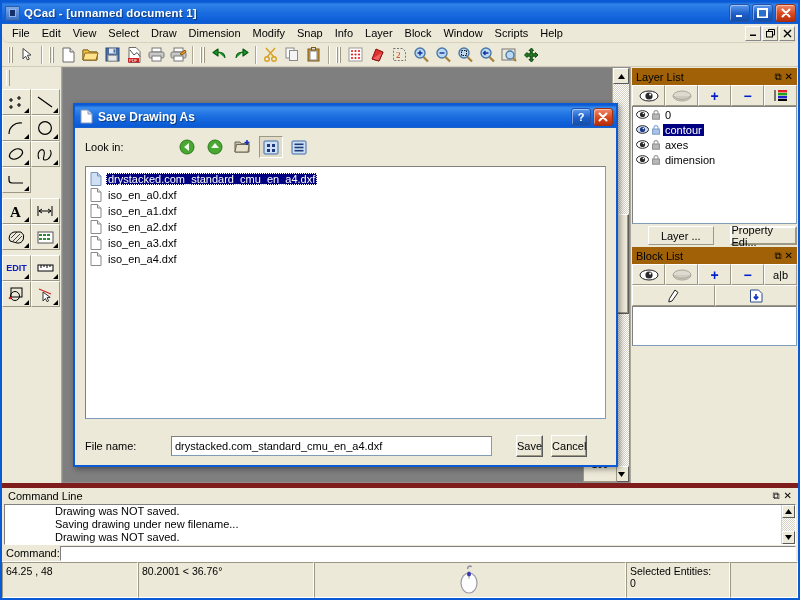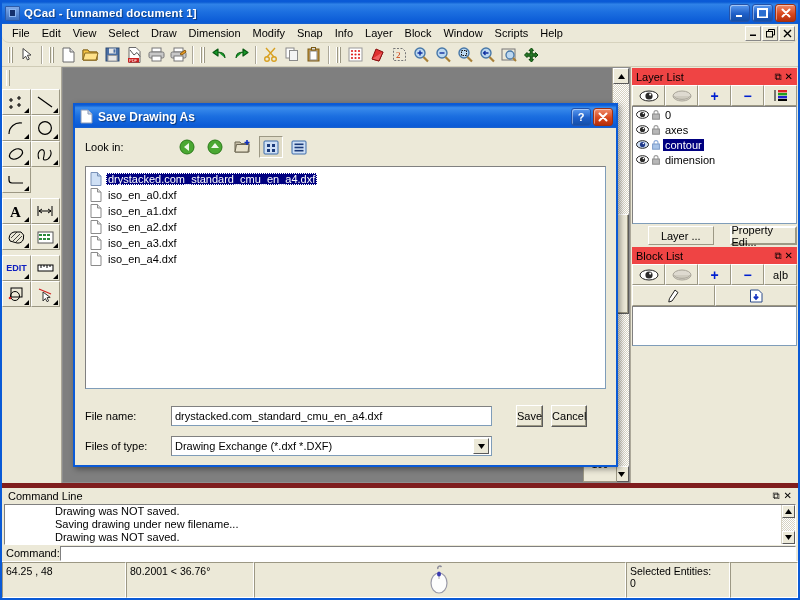--- a/index.html
+++ b/index.html
@@ -146,21 +146,21 @@
 
   
   #right-dock {
     width:168px; flex:0 0 168px; background:#ece9d8;
     border-left:1px solid #aca899;
     display:flex; flex-direction:column; padding:1px;
   }
   .dockpanel { display:flex; flex-direction:column; margin-bottom:2px; }
   .dock-title {
     height:17px; display:flex; align-items:center;
-    font-size:11px; padding-left:4px; background:#ef4444;
+    font-size:11px; padding-left:4px; background:#a16207;
   }
   .dock-title .t { flex:1; }
   .dock-title .btns { display:flex; gap:3px; padding-right:4px; }
   .dock-title .btns span { font-size:10px; line-height:10px; color:#000; }
   .dock-toolrow { display:flex; }
   .dbtn {
     flex:1; height:21px; background:#ece9d8;
     border:1px solid #fff; border-right-color:#9c9884; border-bottom-color:#9c9884;
     display:flex; align-items:center; justify-content:center;
   }
@@ -718,43 +718,43 @@
                 <ellipse cx="6.5" cy="4.5" rx="6" ry="3.8" fill="#fff" stroke="#222"></ellipse>
                 <circle cx="6.5" cy="4.5" r="2.6" fill="#2a2a2a"></circle>
                 <circle cx="7.4" cy="3.5" r=".8" fill="#fff"></circle>
               </svg>
             <svg width="8" height="10" viewBox="0 0 8 10">
                 <path d="M2 4V2.6a2 2 0 0 1 4 0V4" fill="none" stroke="#9a9a9a" stroke-width="1.1"></path>
                 <rect x="0.6" y="4" width="6.8" height="5.2" fill="#b8b8b8" stroke="#8a8a8a"></rect>
               </svg>
             <span class="layer-name">0</span>
           </div>
+          <div class="layer-row sel">
+            <svg width="13" height="9" viewBox="0 0 13 9">
+                <ellipse cx="6.5" cy="4.5" rx="6" ry="3.8" fill="#cfe0f5" stroke="#222"></ellipse>
+                <circle cx="6.5" cy="4.5" r="2.6" fill="#203a8a"></circle>
+                <circle cx="7.4" cy="3.5" r=".8" fill="#fff"></circle>
+              </svg>
+            <svg width="8" height="10" viewBox="0 0 8 10">
+                <path d="M2 4V2.6a2 2 0 0 1 4 0V4" fill="none" stroke="#88a8d8" stroke-width="1.1"></path>
+                <rect x="0.6" y="4" width="6.8" height="5.2" fill="#a8c4e8" stroke="#7a9ac8"></rect>
+              </svg>
+            <span class="layer-name">contour</span>
+          </div>
           <div class="layer-row">
             <svg width="13" height="9" viewBox="0 0 13 9">
                 <ellipse cx="6.5" cy="4.5" rx="6" ry="3.8" fill="#fff" stroke="#222"></ellipse>
                 <circle cx="6.5" cy="4.5" r="2.6" fill="#2a2a2a"></circle>
                 <circle cx="7.4" cy="3.5" r=".8" fill="#fff"></circle>
               </svg>
             <svg width="8" height="10" viewBox="0 0 8 10">
                 <path d="M2 4V2.6a2 2 0 0 1 4 0V4" fill="none" stroke="#9a9a9a" stroke-width="1.1"></path>
                 <rect x="0.6" y="4" width="6.8" height="5.2" fill="#b8b8b8" stroke="#8a8a8a"></rect>
               </svg>
             <span class="layer-name">axes</span>
-          </div>
-          <div class="layer-row sel">
-            <svg width="13" height="9" viewBox="0 0 13 9">
-                <ellipse cx="6.5" cy="4.5" rx="6" ry="3.8" fill="#cfe0f5" stroke="#222"></ellipse>
-                <circle cx="6.5" cy="4.5" r="2.6" fill="#203a8a"></circle>
-                <circle cx="7.4" cy="3.5" r=".8" fill="#fff"></circle>
-              </svg>
-            <svg width="8" height="10" viewBox="0 0 8 10">
-                <path d="M2 4V2.6a2 2 0 0 1 4 0V4" fill="none" stroke="#88a8d8" stroke-width="1.1"></path>
-                <rect x="0.6" y="4" width="6.8" height="5.2" fill="#a8c4e8" stroke="#7a9ac8"></rect>
-              </svg>
-            <span class="layer-name">contour</span>
           </div>
           <div class="layer-row">
             <svg width="13" height="9" viewBox="0 0 13 9">
                 <ellipse cx="6.5" cy="4.5" rx="6" ry="3.8" fill="#fff" stroke="#222"></ellipse>
                 <circle cx="6.5" cy="4.5" r="2.6" fill="#2a2a2a"></circle>
                 <circle cx="7.4" cy="3.5" r=".8" fill="#fff"></circle>
               </svg>
             <svg width="8" height="10" viewBox="0 0 8 10">
                 <path d="M2 4V2.6a2 2 0 0 1 4 0V4" fill="none" stroke="#9a9a9a" stroke-width="1.1"></path>
                 <rect x="0.6" y="4" width="6.8" height="5.2" fill="#b8b8b8" stroke="#8a8a8a"></rect>
@@ -846,22 +846,22 @@
         </div>
       </div>
     </div>
     <div id="cmd-input-row">
       <span id="cmd-prompt">Command:</span>
       <span id="cmd-entry"></span>
     </div>
   </div>
 
   <div id="status-bar">
-    <div class="sfield" style="width:124px">64.25 , 48</div>
-    <div class="sfield" style="width:128px">80.2001 &lt; 36.76°</div>
+    <div class="sfield" style="width:136px">64.25 , 48</div>
+    <div class="sfield" style="width:176px">80.2001 &lt; 36.76°</div>
     <div class="sfield" style="flex:1;display:flex;align-items:center;justify-content:center">
       <svg width="28" height="30" viewBox="0 0 28 30">
           <path d="M12 4c-1-2.5 2-4 3.5-2" fill="none" stroke="#8a8a9a" stroke-width="1.4"></path>
           <ellipse cx="13" cy="18" rx="8" ry="10" fill="#fdfdfd" stroke="#9a9aa8" stroke-width="1.2"></ellipse>
           <path d="M13 8v6" stroke="#aaa" stroke-width="1"></path>
           <ellipse cx="13" cy="9" rx="2" ry="2.6" fill="#3a3ab0"></ellipse>
         </svg>
     </div>
     <div class="sfield" style="width:104px">
       <span>Selected Entities:</span>
@@ -977,31 +977,20 @@
           <span class="file-name">iso_en_a4.dxf</span>
         </div>
       </div>
 
       <div id="dlg-bottom">
         <div id="dlg-fields">
           <div class="fld-row">
             <span class="fld-label">File name:</span>
             <span class="textfield">drystacked.com_standard_cmu_en_a4.dxf</span>
           </div>
-          <div class="fld-row">
-            <span class="fld-label">Files of type:</span>
-            <span class="combo" style="flex:1">
-              <span style="flex:1">Drawing Exchange (*.dxf *.DXF)</span>
-              <span class="cb-arrow">
-                <svg width="7" height="5" viewBox="0 0 7 5">
-                    <path d="M0 0h7L3.5 5z" fill="#000"></path>
-                  </svg>
-              </span>
-            </span>
-          </div>
         </div>
         <div id="dlg-buttons">
           <div class="pushbtn">Save</div>
           <div class="pushbtn">Cancel</div>
         </div>
       </div>
     </div>
   </div>
 
 </div>

